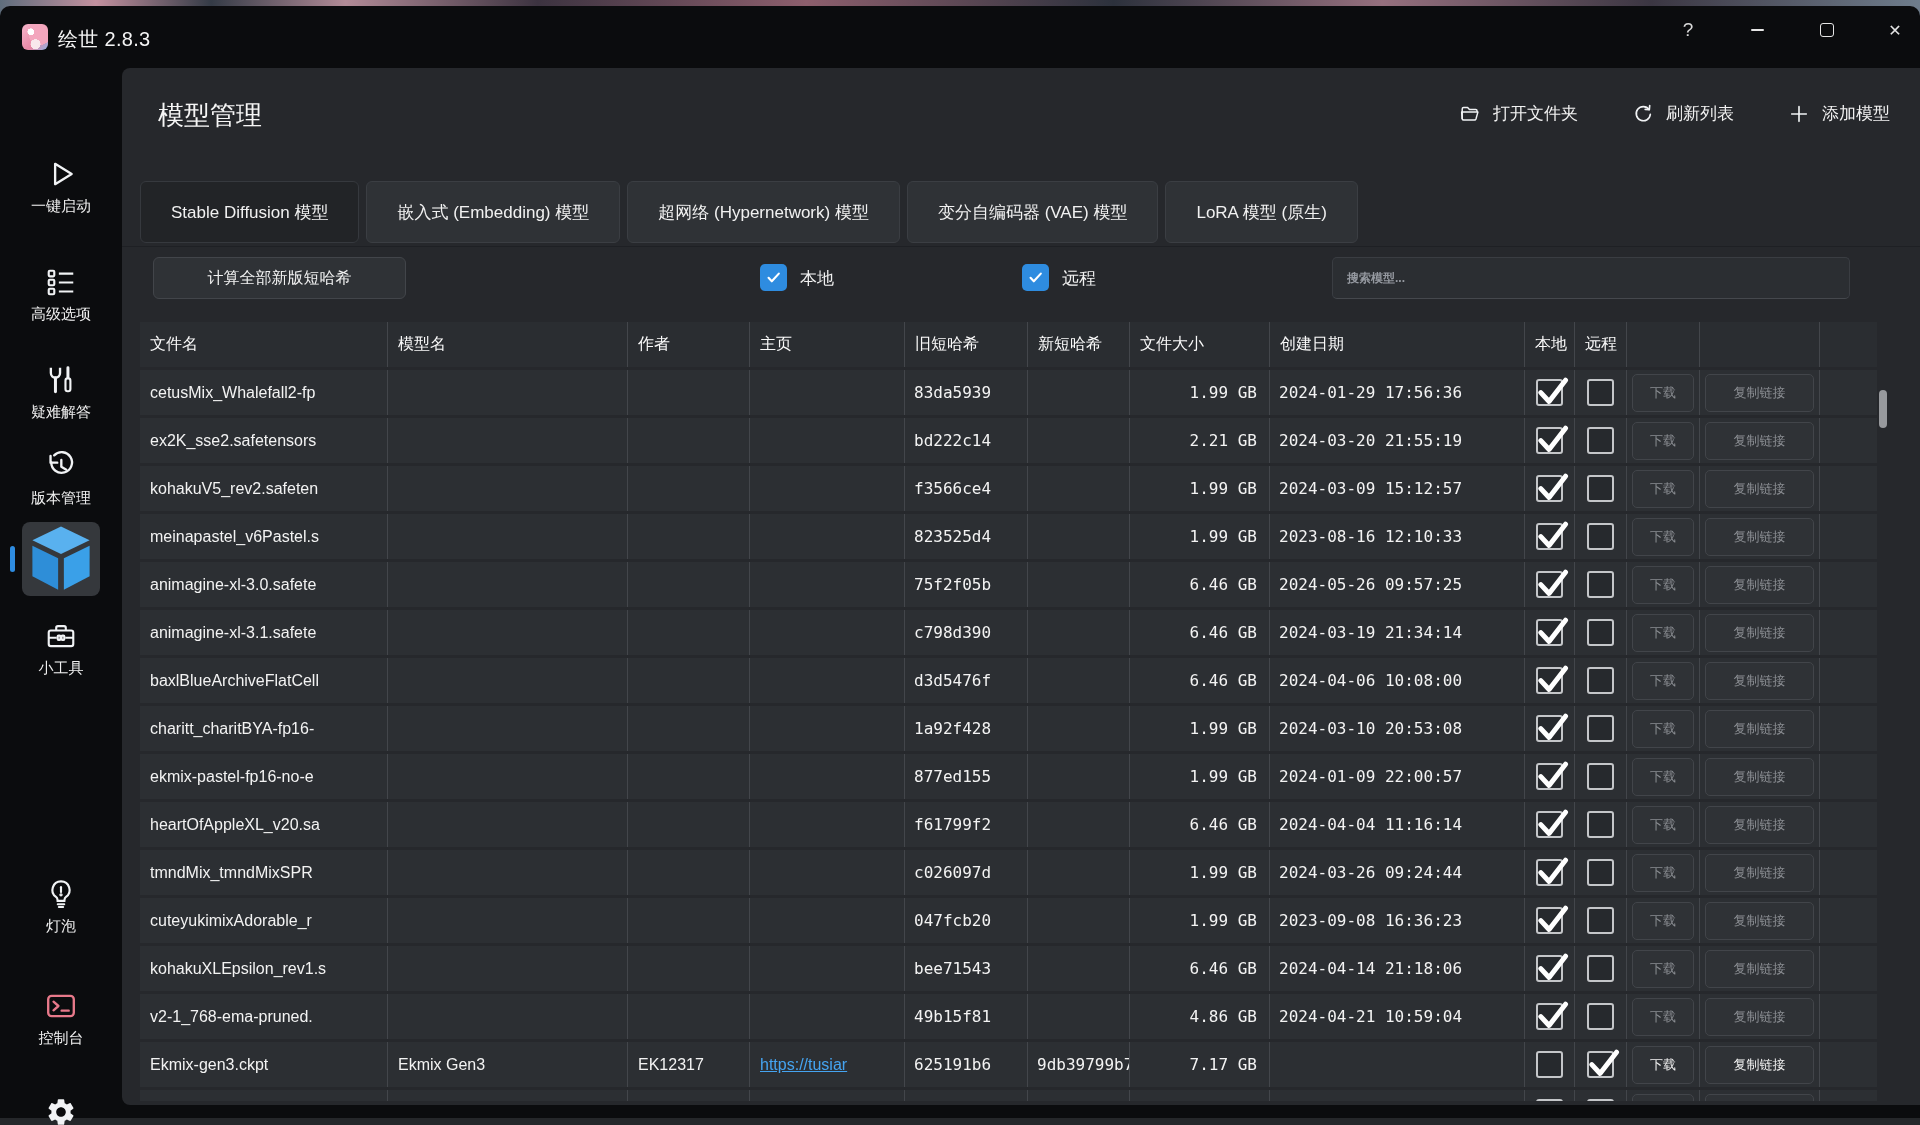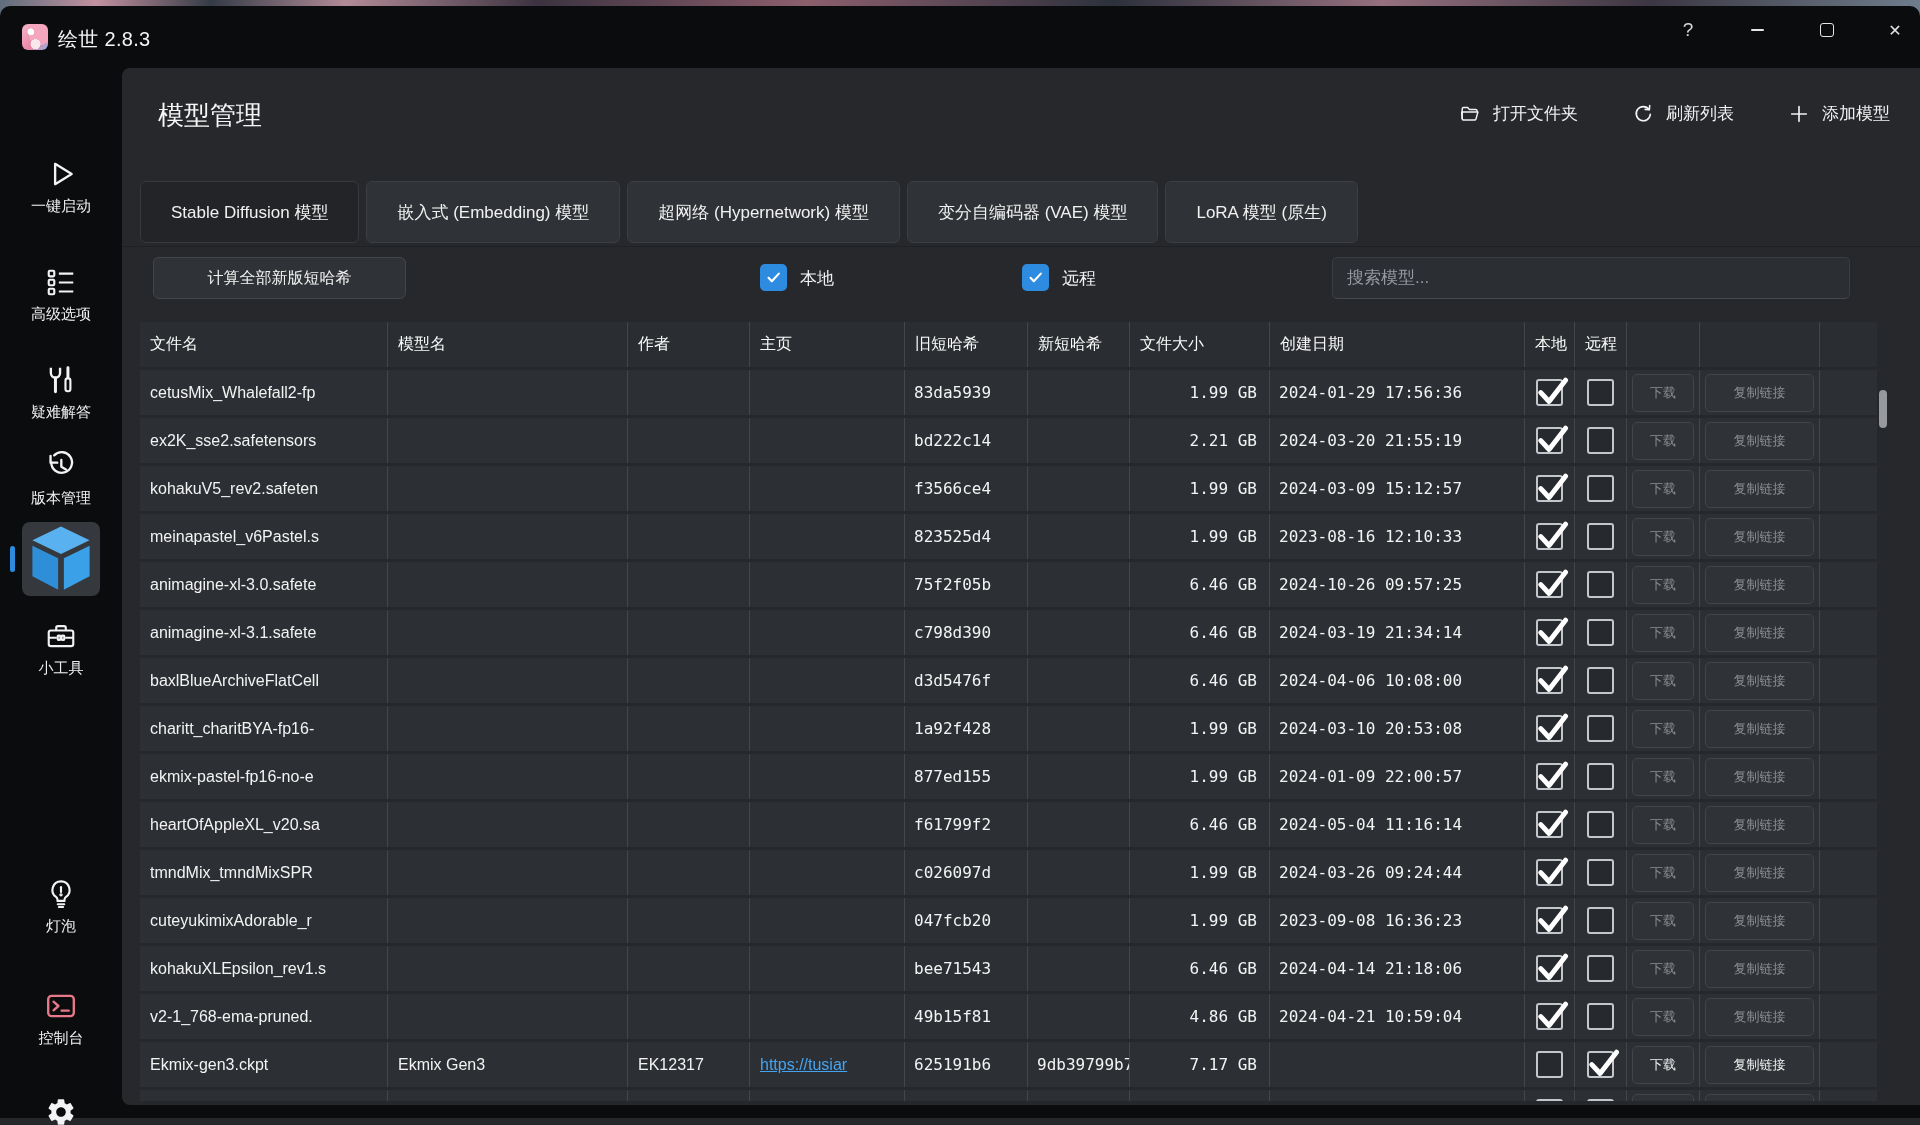--- a/index.html
+++ b/index.html
@@ -48,22 +48,22 @@
   .tab.active{background:#222427;border-color:#36393e;}
   .tabline{position:absolute;left:0;right:0;top:178px;height:1px;background:#1e2024;}
 
   
   .hash-btn{position:absolute;left:31px;top:189px;width:253px;height:42px;background:#2f3236;border:1px solid #42454a;
     border-radius:6px;color:#f1f1f1;font-size:16px;font-family:inherit;}
   .fcheck{position:absolute;top:196px;width:27px;height:27px;border-radius:5px;display:flex;align-items:center;justify-content:center;}
   .fcheck svg{width:17px;height:17px;}
   .flabel{position:absolute;top:199px;font-size:17px;color:#f1f1f1;}
   .search{position:absolute;left:1210px;top:189px;width:518px;height:42px;box-sizing:border-box;background:#2b2e32;
-    border:1px solid #3a3d42;border-bottom-color:#45484d;border-radius:5px;color:#e8e8e8;font-size:17px;
-    padding:0 14px;font-family:inherit;outline:none;}
+    border:1px solid #3a3d42;border-bottom-color:#45484d;border-radius:5px;color:#e8e8e8;font-size:12px;
+    padding:0 14px;font-family:inherit;outline:none;font-weight:bold;}
   .search::placeholder{color:#9599a0;}
 
   
   .tbl{position:absolute;left:18px;top:254px;width:1737px;bottom:4px;overflow:hidden;}
   .thead,.trow{display:grid;height:45px;}
   .thead{background:#2a2d31;}
   .trow{background:#2c2f33;margin-top:3px;}
   .th,.td{border-right:1px solid #43464b;display:flex;align-items:center;overflow:hidden;white-space:nowrap;box-sizing:border-box;}
   .th:last-child,.td:last-child{border-right:none;}
   .th{padding-left:10px;font-size:16px;color:#fafafa;}
@@ -380,21 +380,21 @@
           <div class="td"></div>
         </div>
         <div class="trow" style="grid-template-columns: 248px 240px 122px 155px 123px 102px 140px 255px 50px 52px 73px 120px 57px;">
           <div class="td t-text">animagine-xl-3.0.safete</div>
           <div class="td t-text"></div>
           <div class="td t-text"></div>
           <div class="td"></div>
           <div class="td t-mono">75f2f05b</div>
           <div class="td t-mono"></div>
           <div class="td t-mono t-size">6.46 GB</div>
-          <div class="td t-mono">2024-10-26 09:57:25</div>
+          <div class="td t-mono">2024-05-26 09:57:25</div>
           <div class="td t-center">
             <div class="cbox">
               <svg viewBox="0 0 24 24" fill="none" stroke="#ffffff" stroke-width="3.6" stroke-linecap="round" stroke-linejoin="round">
                 <path d="M3.5 13.5 L9.5 20 L21.5 4.5"></path>
               </svg>
             </div>
           </div>
           <div class="td t-center">
             <div class="cbox"></div>
           </div>
@@ -515,21 +515,21 @@
           <div class="td"></div>
         </div>
         <div class="trow" style="grid-template-columns: 248px 240px 122px 155px 123px 102px 140px 255px 50px 52px 73px 120px 57px;">
           <div class="td t-text">heartOfAppleXL_v20.sa</div>
           <div class="td t-text"></div>
           <div class="td t-text"></div>
           <div class="td"></div>
           <div class="td t-mono">f61799f2</div>
           <div class="td t-mono"></div>
           <div class="td t-mono t-size">6.46 GB</div>
-          <div class="td t-mono">2024-05-04 11:16:14</div>
+          <div class="td t-mono">2024-04-04 11:16:14</div>
           <div class="td t-center">
             <div class="cbox">
               <svg viewBox="0 0 24 24" fill="none" stroke="#ffffff" stroke-width="3.6" stroke-linecap="round" stroke-linejoin="round">
                 <path d="M3.5 13.5 L9.5 20 L21.5 4.5"></path>
               </svg>
             </div>
           </div>
           <div class="td t-center">
             <div class="cbox"></div>
           </div>

